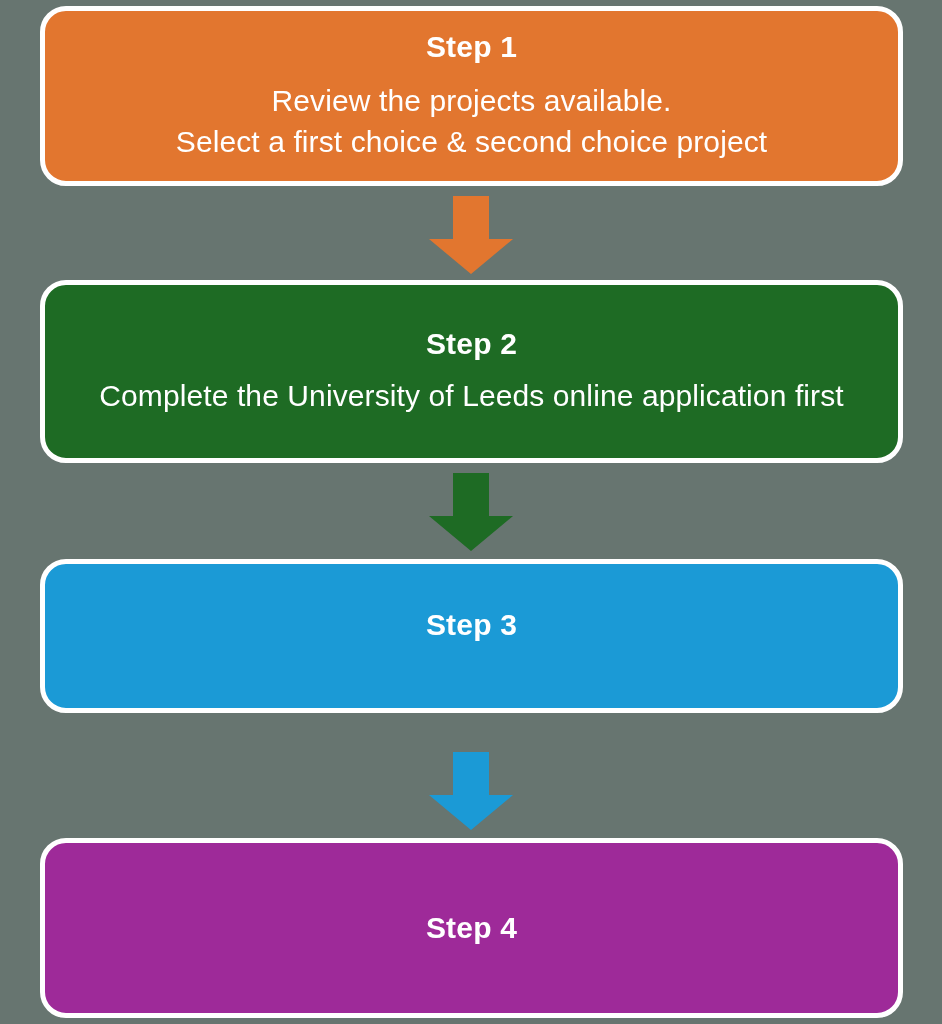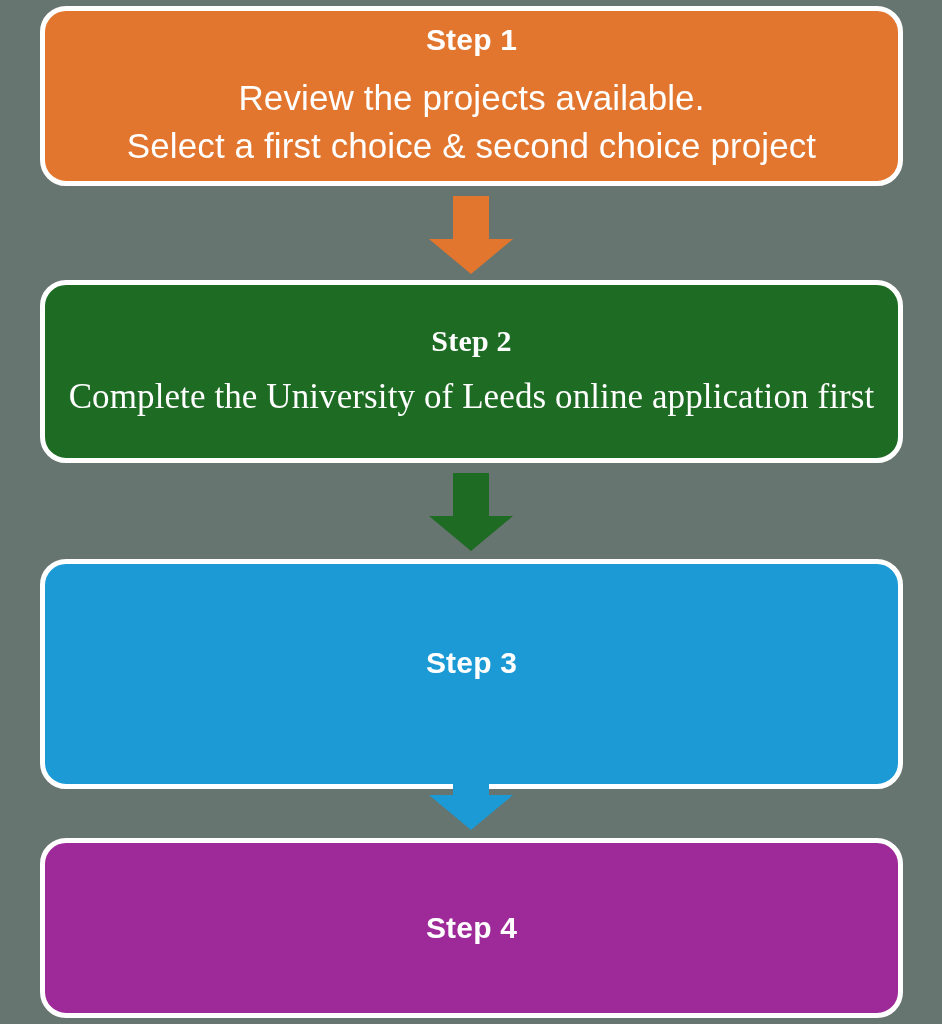--- a/index.html
+++ b/index.html
@@ -30,37 +30,37 @@
     border-radius: 26px;
     display: flex;
     flex-direction: column;
     align-items: center;
     justify-content: center;
     text-align: center;
     color: #ffffff;
     padding: 6px 8px;
   }
   .step-box.orange { background: #E2762F; }
-  .step-box.green  { background: #1E6B24; font-family: Liberation Serif, serif; }
+  .step-box.green  { background: #1E6B24; }
   .step-box.blue   { background: #1B9AD6; }
   .step-box.purple { background: #9E2A99; }
 
   #step-1 { top: 6px;   height: 180px; }
   #step-2 { top: 280px; height: 183px; }
-  #step-3 { top: 559px; height: 230px; }
+  #step-3 { top: 559px; height: 154px; }
   #step-4 { top: 838px; height: 180px; }
 
   .step-title {
     font-size: 30px;
     font-weight: bold;
     line-height: 1.2;
     letter-spacing: 0.2px;
   }
   .step-body {
-    font-size: 35px;
+    font-size: 30px;
     font-weight: 400;
     line-height: 1.36;
     letter-spacing: 0.1px;
     white-space: pre-line;
   }
   #step-1 .step-title { margin-bottom: 16px; }
   #step-2 .step-title { margin-bottom: 14px; }
   #step-3 .step-title { margin-bottom: 22px; }
   #step-4 .step-title { }
 

